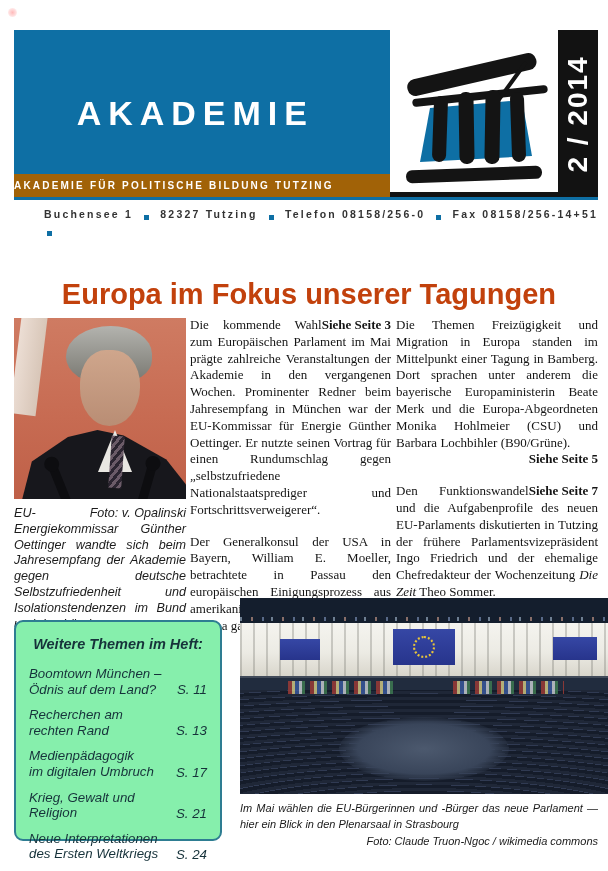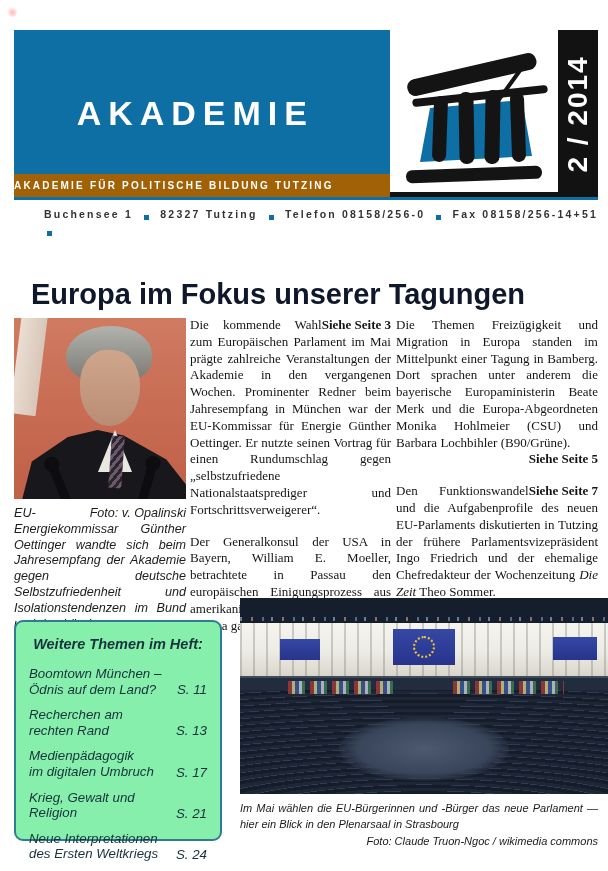--- a/index.html
+++ b/index.html
@@ -24,22 +24,22 @@
               background:radial-gradient(circle,rgba(255,130,130,.55),rgba(255,130,130,0));}
   .red-notch{position:absolute;left:380px;top:189px;width:5px;height:8px;background:#c23a2e;}
 
   
   .contact{position:absolute;left:14px;top:204px;width:584px;font-size:10.5px;font-weight:bold;
            color:#333;letter-spacing:2.2px;}
   .contact-line{display:flex;justify-content:space-between;align-items:flex-end;height:16px;white-space:nowrap;padding-left:30px;}
   .sq{width:5px;height:5px;background:#0e6fa4;flex:0 0 auto;margin:0 3px;}
 
   
-  .headline{position:absolute;left:0;top:259px;width:556px;text-align:center;
-            font-size:29px;font-weight:bold;color:#0f172a;letter-spacing:0;}
+  .headline{position:absolute;left:0;top:259px;width:556px;text-align:right;
+            font-size:29px;font-weight:bold;color:#c2410c;letter-spacing:0;}
 
   
   .serifcol{position:absolute;top:317px;font-family:"Liberation Serif",serif;
             font-size:13px;line-height:16.8px;text-align:justify;color:#141414;}
   .col-mid{left:190px;width:201px;}
   .col-right{left:396px;width:202px;}
   .serifcol p{margin:0 0 15px 0;}
   .see-inline{float:right;font-weight:bold;}
   .see-block{display:block;text-align:right;font-weight:bold;}
   .ital{font-style:italic;}

